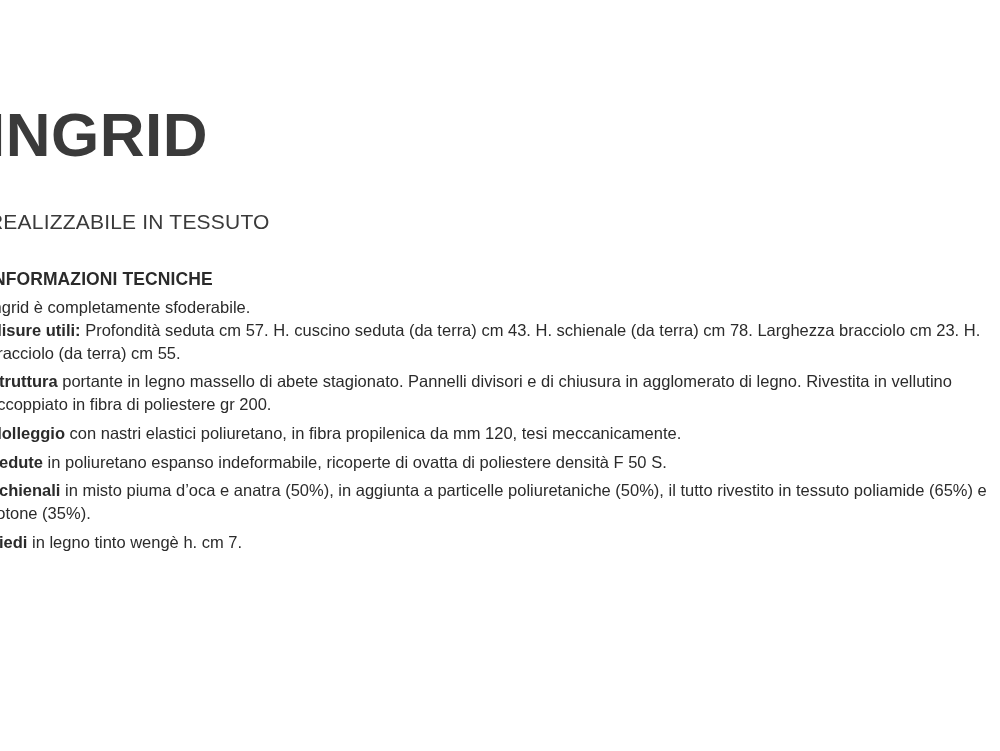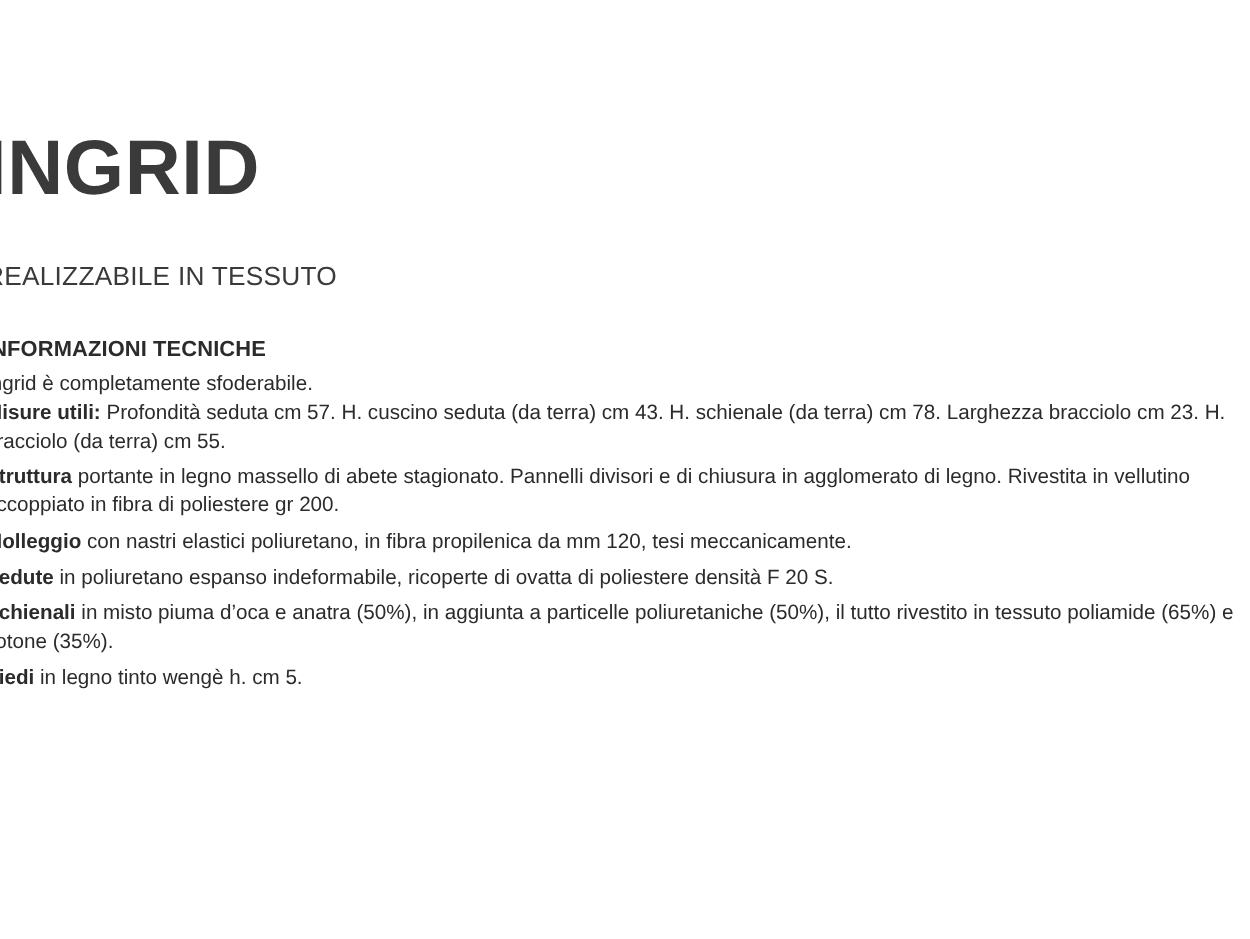--- a/index.html
+++ b/index.html
@@ -95,26 +95,26 @@
 
       <p class="spec-line gap">
         <b>Struttura</b><span> portante in legno massello di abete stagionato. Pannelli divisori e di chiusura in  agglomerato di legno. Rivestita in vellutino accoppiato in fibra di poliestere gr 200.</span>
       </p>
 
       <p class="spec-line gap">
         <b>Molleggio</b><span> con nastri elastici poliuretano, in fibra propilenica da mm 120, tesi meccanicamente.</span>
       </p>
 
       <p class="spec-line gap">
-        <b>Sedute</b><span> in poliuretano espanso indeformabile, ricoperte di ovatta di poliestere densità F 20 S.</span>
+        <b>Sedute</b><span> in poliuretano espanso indeformabile, ricoperte di ovatta di poliestere densità F 50 S.</span>
       </p>
 
       <p class="spec-line gap">
         <b>Schienali</b><span> in misto piuma d’oca e anatra (50%), in aggiunta a particelle poliuretaniche (50%), il tutto rivestito in tessuto poliamide (65%) e cotone (35%).</span>
       </p>
 
       <p class="spec-line gap">
-        <b>Piedi</b><span> in legno tinto wengè h. cm 5.</span>
+        <b>Piedi</b><span> in legno tinto wengè h. cm 7.</span>
       </p>
 
     </div>
   </div>
 </div>
 
 </body></html>

